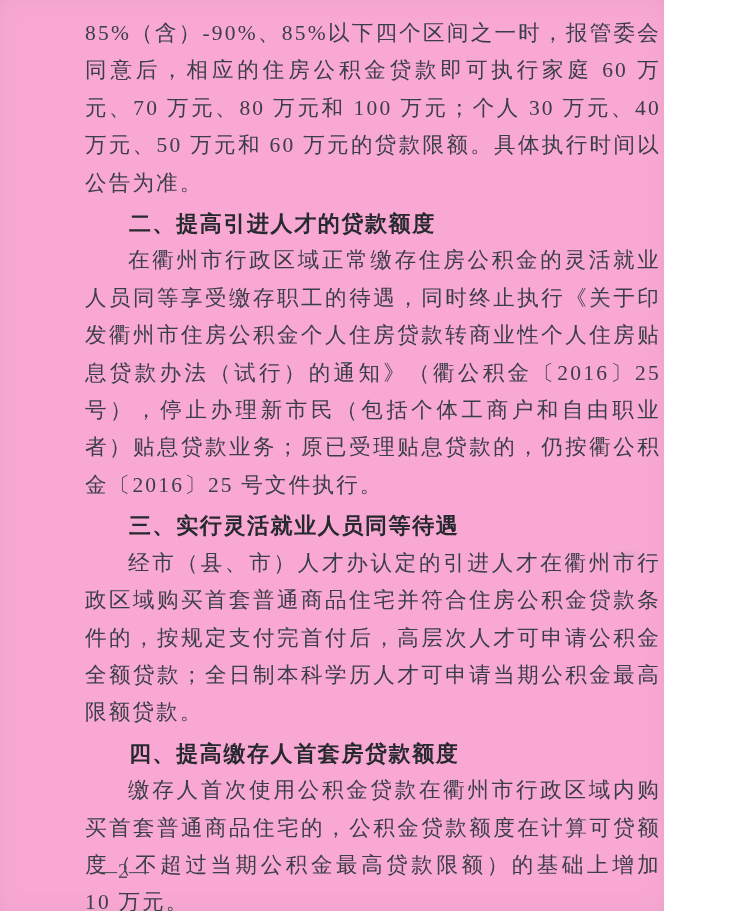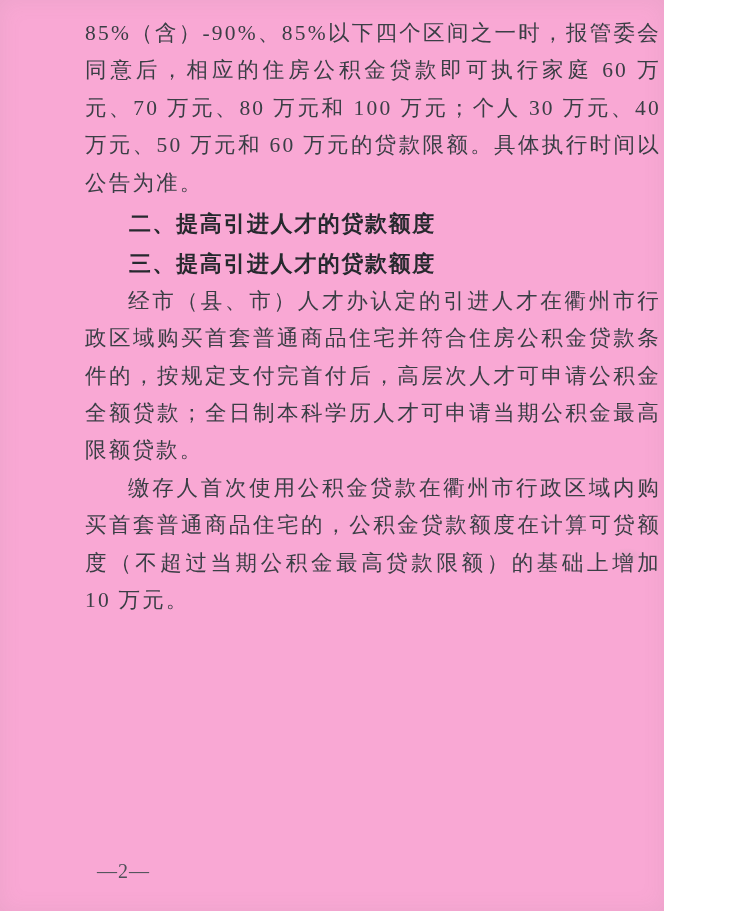--- a/index.html
+++ b/index.html
@@ -67,25 +67,27 @@
 </style>
 </head>
 <body>
 
 <div class="page">
   <div class="content">
     <p class="body-para">85%（含）-90%、85%以下四个区间之一时，报管委会同意后，相应的住房公积金贷款即可执行家庭 60 万元、70 万元、80 万元和 100 万元；个人 30 万元、40 万元、50 万元和 60 万元的贷款限额。具体执行时间以公告为准。</p>
 
     <p class="heading-para">二、提高引进人才的贷款额度</p>
 
+    <p class="body-para indent">在衢州市行政区域正常缴存住房公积金的灵活就业人员同等享受缴存职工的待遇，同时终止执行《关于印发衢州市住房公积金个人住房贷款转商业性个人住房贴息贷款办法（试行）的通知》（衢公积金〔2016〕25 号），停止办理新市民（包括个体工商户和自由职业者）贴息贷款业务；原已受理贴息贷款的，仍按衢公积金〔2016〕25 号文件执行。</p>
 
-    <p class="heading-para">三、提高引进人才的贷款额度</p>
+    <p class="heading-para">三、实行灵活就业人员同等待遇</p>
 
     <p class="body-para indent">经市（县、市）人才办认定的引进人才在衢州市行政区域购买首套普通商品住宅并符合住房公积金贷款条件的，按规定支付完首付后，高层次人才可申请公积金全额贷款；全日制本科学历人才可申请当期公积金最高限额贷款。</p>
 
+    <p class="heading-para">四、提高缴存人首套房贷款额度</p>
 
     <p class="body-para indent">缴存人首次使用公积金贷款在衢州市行政区域内购买首套普通商品住宅的，公积金贷款额度在计算可贷额度（不超过当期公积金最高贷款限额）的基础上增加 10 万元。</p>
 
   </div>
 
   <div class="page-number">—2—</div>
 
   <div class="smudge smudge-1"></div>
   <div class="smudge smudge-2"></div>
   <div class="smudge smudge-3"></div>

